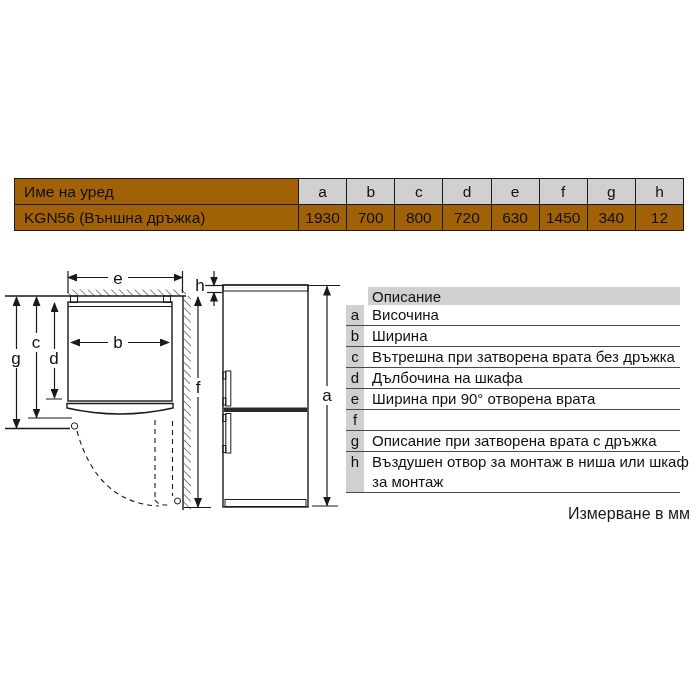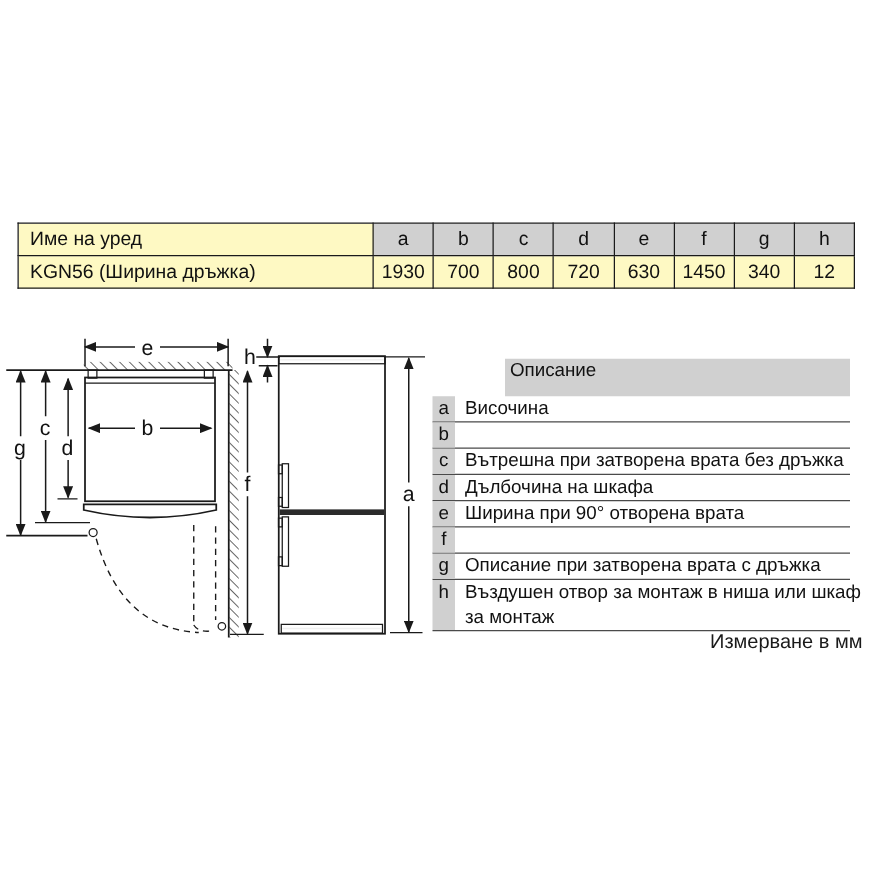--- a/index.html
+++ b/index.html
@@ -11,28 +11,28 @@
   }
   
   .spec-table{
     position:absolute;left:14px;top:178px;width:670px;
     border-collapse:collapse;table-layout:fixed;
   }
   .spec-table td,.spec-table th{
     border:1.5px solid #1a1a1a;
     font-size:15.5px;font-weight:normal;
     height:25px;padding:0;vertical-align:middle;
-    background:#fef9c3;
+    background:#a16207;
   }
   .spec-table .name-cell{text-align:left;padding-left:9px;}
   .spec-table .dim-head{background:#d0d0d0;text-align:center;}
   .spec-table .val-cell{text-align:center;}
   
   .legend{position:absolute;left:346px;top:287px;width:334px;font-size:15px;}
-  .lg-head{display:flex;height:30px;line-height:18px;gap:36px;}
+  .lg-head{display:flex;height:18px;line-height:18px;}
   .lg-head .lg-letter{background:transparent;}
   .lg-head .lg-desc{background:#d0d0d0;}
   .lg-row{display:flex;border-bottom:1px solid #4a4a4a;}
   .lg-letter{
     width:18px;min-width:18px;margin-right:4px;text-align:center;
     background:#d0d0d0;line-height:20px;
   }
   .lg-head .lg-letter{background:transparent;}
   .lg-desc{flex:1 0 auto;padding-left:4px;line-height:20px;white-space:pre;}
   
@@ -69,21 +69,21 @@
     <th class="dim-head">a</th>
     <th class="dim-head">b</th>
     <th class="dim-head">c</th>
     <th class="dim-head">d</th>
     <th class="dim-head">e</th>
     <th class="dim-head">f</th>
     <th class="dim-head">g</th>
     <th class="dim-head">h</th>
   </tr>
   <tr>
-    <td class="name-cell">KGN56 (Ширина дръжка)</td>
+    <td class="name-cell">KGN56 (Външна дръжка)</td>
     <td class="val-cell">1930</td>
     <td class="val-cell">700</td>
     <td class="val-cell">800</td>
     <td class="val-cell">720</td>
     <td class="val-cell">630</td>
     <td class="val-cell">1450</td>
     <td class="val-cell">340</td>
     <td class="val-cell">12</td>
   </tr>
 </tbody>
@@ -205,20 +205,21 @@
   <div class="lg-head">
     <div class="lg-letter"></div>
     <div class="lg-desc">Описание</div>
   </div>
   <div class="lg-row">
     <div class="lg-letter">a</div>
     <div class="lg-desc">Височина</div>
   </div>
   <div class="lg-row">
     <div class="lg-letter">b</div>
+    <div class="lg-desc">Ширина</div>
   </div>
   <div class="lg-row">
     <div class="lg-letter">c</div>
     <div class="lg-desc">Вътрешна при затворена врата без дръжка</div>
   </div>
   <div class="lg-row">
     <div class="lg-letter">d</div>
     <div class="lg-desc">Дълбочина на шкафа</div>
   </div>
   <div class="lg-row">

